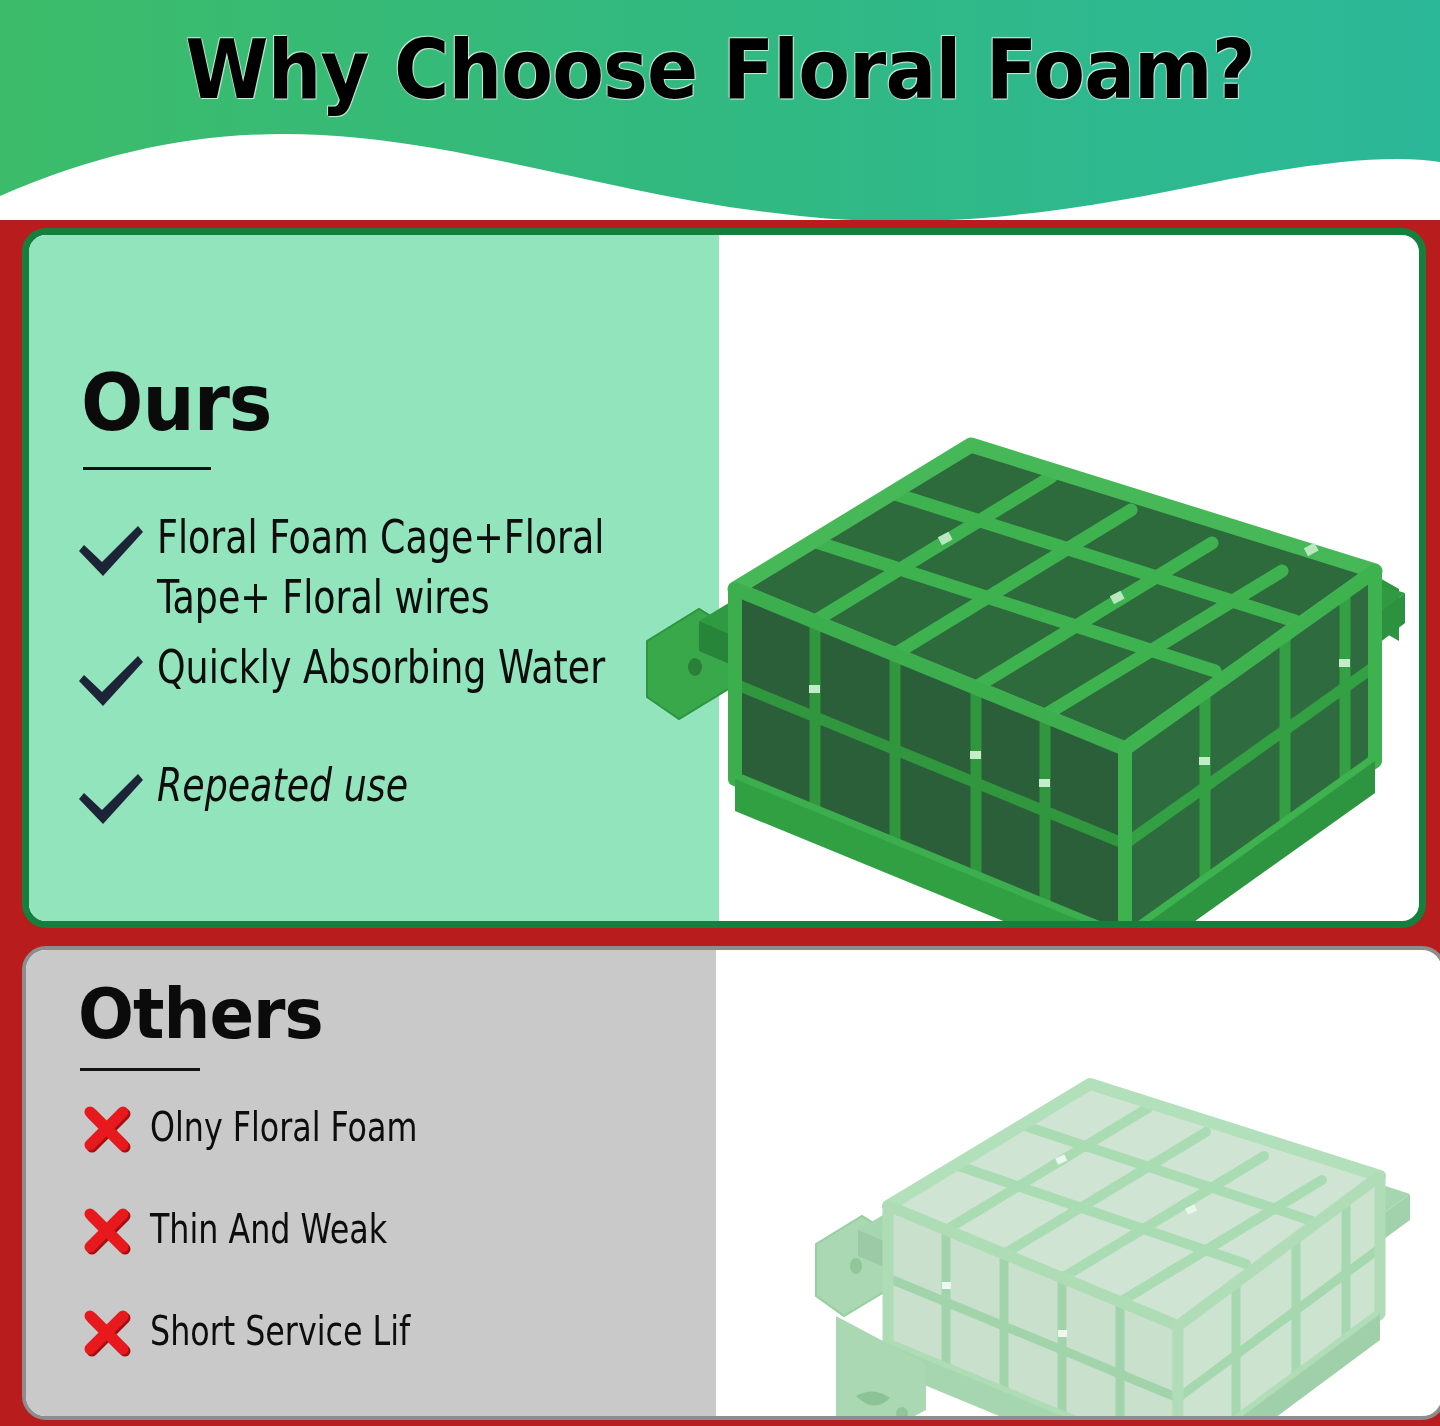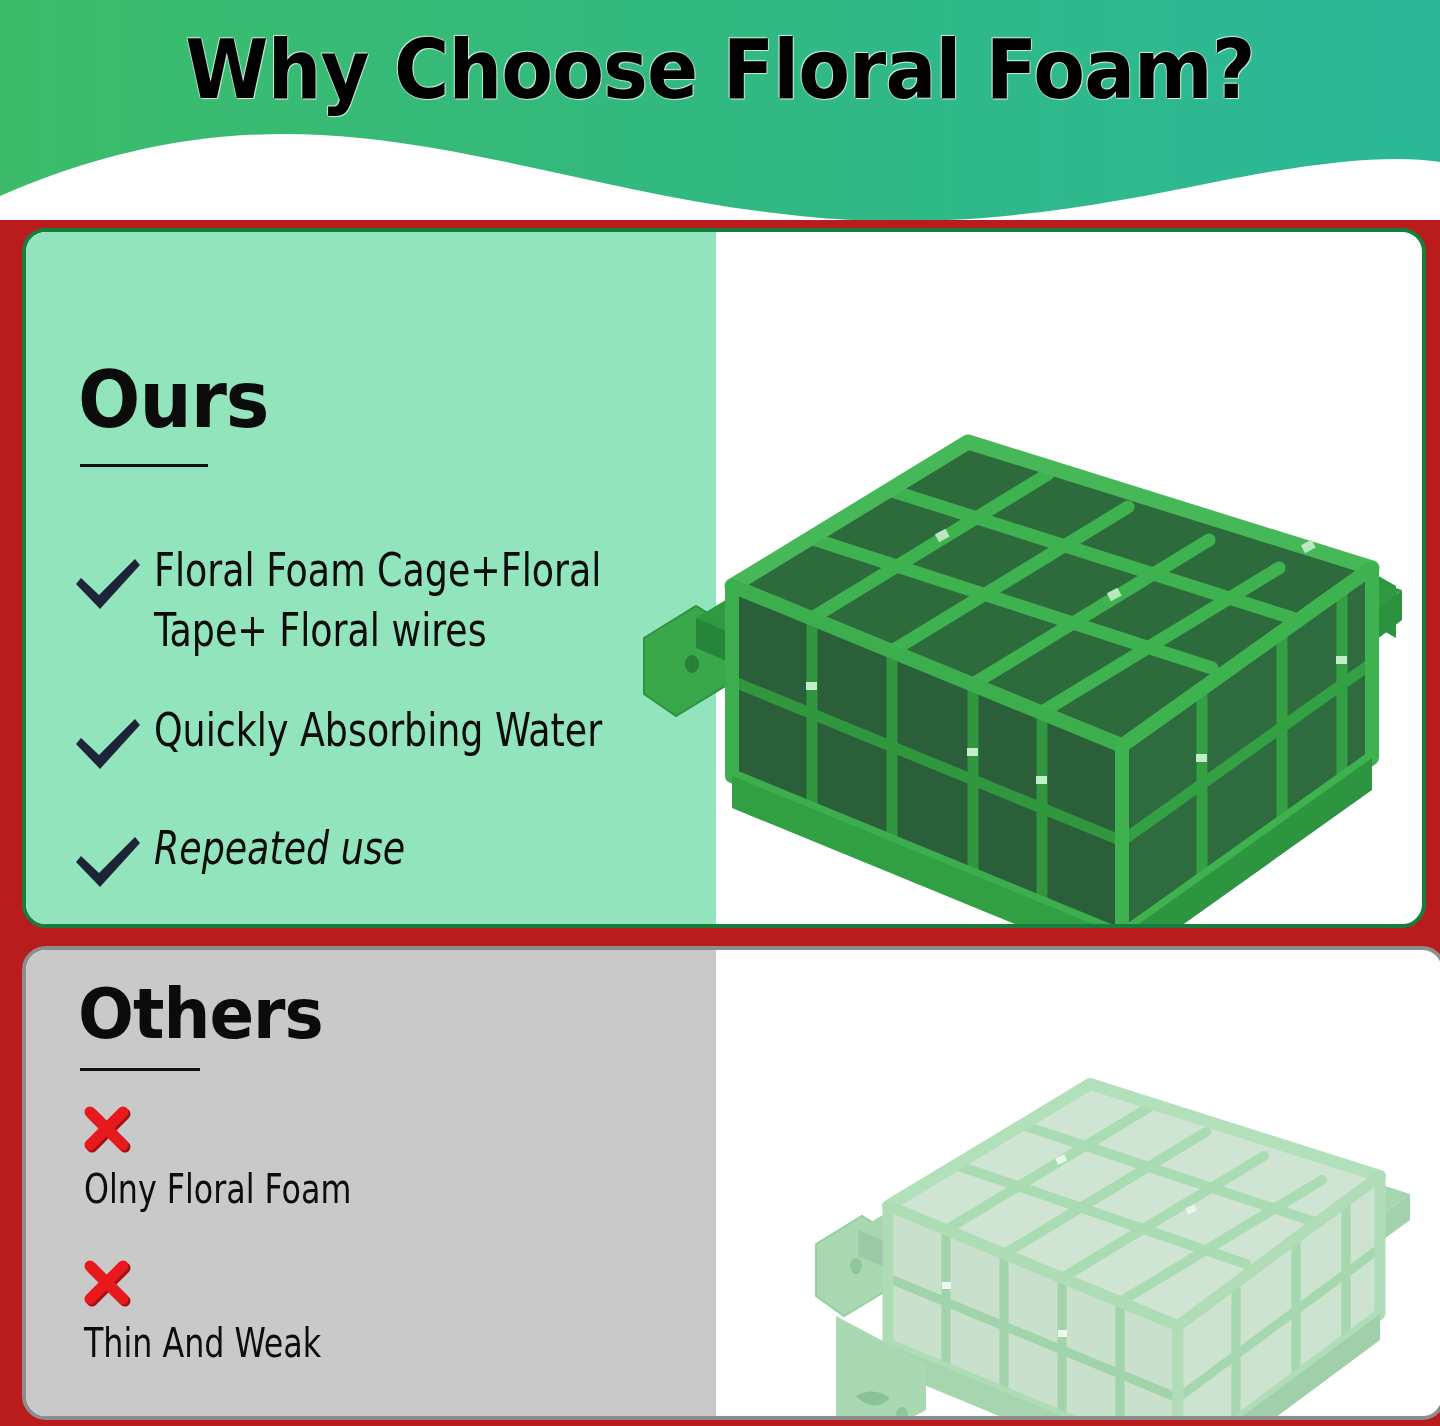--- a/index.html
+++ b/index.html
@@ -31,21 +31,21 @@
       1px 1px 0 rgba(255,255,255,.6),
       -1px -1px 0 rgba(255,255,255,.6);
     white-space:nowrap;
   }
 
   
   .panel{position:absolute;box-sizing:border-box;overflow:hidden;}
 
   .panel-ours{
     left:22px;top:228px;width:1404px;height:700px;
-    border:4px solid #15803d;
+    border:7px solid #15803d;
     border-radius:24px;
     background:#ffffff;
   }
   .panel-others{
     left:22px;top:946px;width:1424px;height:474px;
     border:4px solid #8d8d8d;
     border-radius:24px;
     background:#ffffff;
   }
 
@@ -70,22 +70,22 @@
   .head-rule{position:absolute;height:3px;background:#111;}
   .rule-ours{left:54px;top:232px;width:128px;}
   .rule-others{left:54px;top:118px;width:120px;}
 
   
   .bullets{position:absolute;}
   .bullets-ours{left:44px;top:268px;width:680px;}
   .bullets-others{left:44px;top:150px;width:640px;}
 
   .bullet{display:flex;align-items:flex-start;}
-  .bullets-ours .bullet{margin-bottom:6px;margin-top:36px;}
-  .bullets-others .bullet{margin-bottom:40px;flex-direction:column;}
+  .bullets-ours .bullet{margin-bottom:6px;}
+  .bullets-others .bullet{margin-bottom:40px;}
 
   .bullet-mark{flex:0 0 auto;position:relative;}
   .mark-check{width:74px;height:74px;margin-top:12px;}
   .mark-cross{width:56px;height:56px;margin-top:2px;margin-left:10px;}
 
   .bullet-text{
     font-family:"DejaVu Sans Condensed","DejaVu Sans", sans-serif;
     color:#0d0d0d;
     white-space:pre-line;
     transform:scaleX(0.86);
@@ -381,17 +381,32 @@
               <line x1="45" y1="12" x2="12" y2="45" stroke="#a50f12"></line>
             </g>
             <g stroke-linecap="round" stroke-width="11">
               <line x1="10" y1="10" x2="43" y2="43" stroke="#e8191c"></line>
               <line x1="43" y1="10" x2="10" y2="43" stroke="#e8191c"></line>
             </g>
           </svg>
         </span>
         <span class="bullet-text">Thin And Weak</span>
       </div>
+      <div class="bullet">
+        <span class="bullet-mark">
+          <svg class="mark-cross" viewBox="0 0 56 56">
+            <g stroke-linecap="round" stroke-width="11">
+              <line x1="12" y1="12" x2="45" y2="45" stroke="#a50f12"></line>
+              <line x1="45" y1="12" x2="12" y2="45" stroke="#a50f12"></line>
+            </g>
+            <g stroke-linecap="round" stroke-width="11">
+              <line x1="10" y1="10" x2="43" y2="43" stroke="#e8191c"></line>
+              <line x1="43" y1="10" x2="10" y2="43" stroke="#e8191c"></line>
+            </g>
+          </svg>
+        </span>
+        <span class="bullet-text">Short Service Lif</span>
+      </div>
     </div>
   </div>
 
 
 </div>
 
 </body></html>

